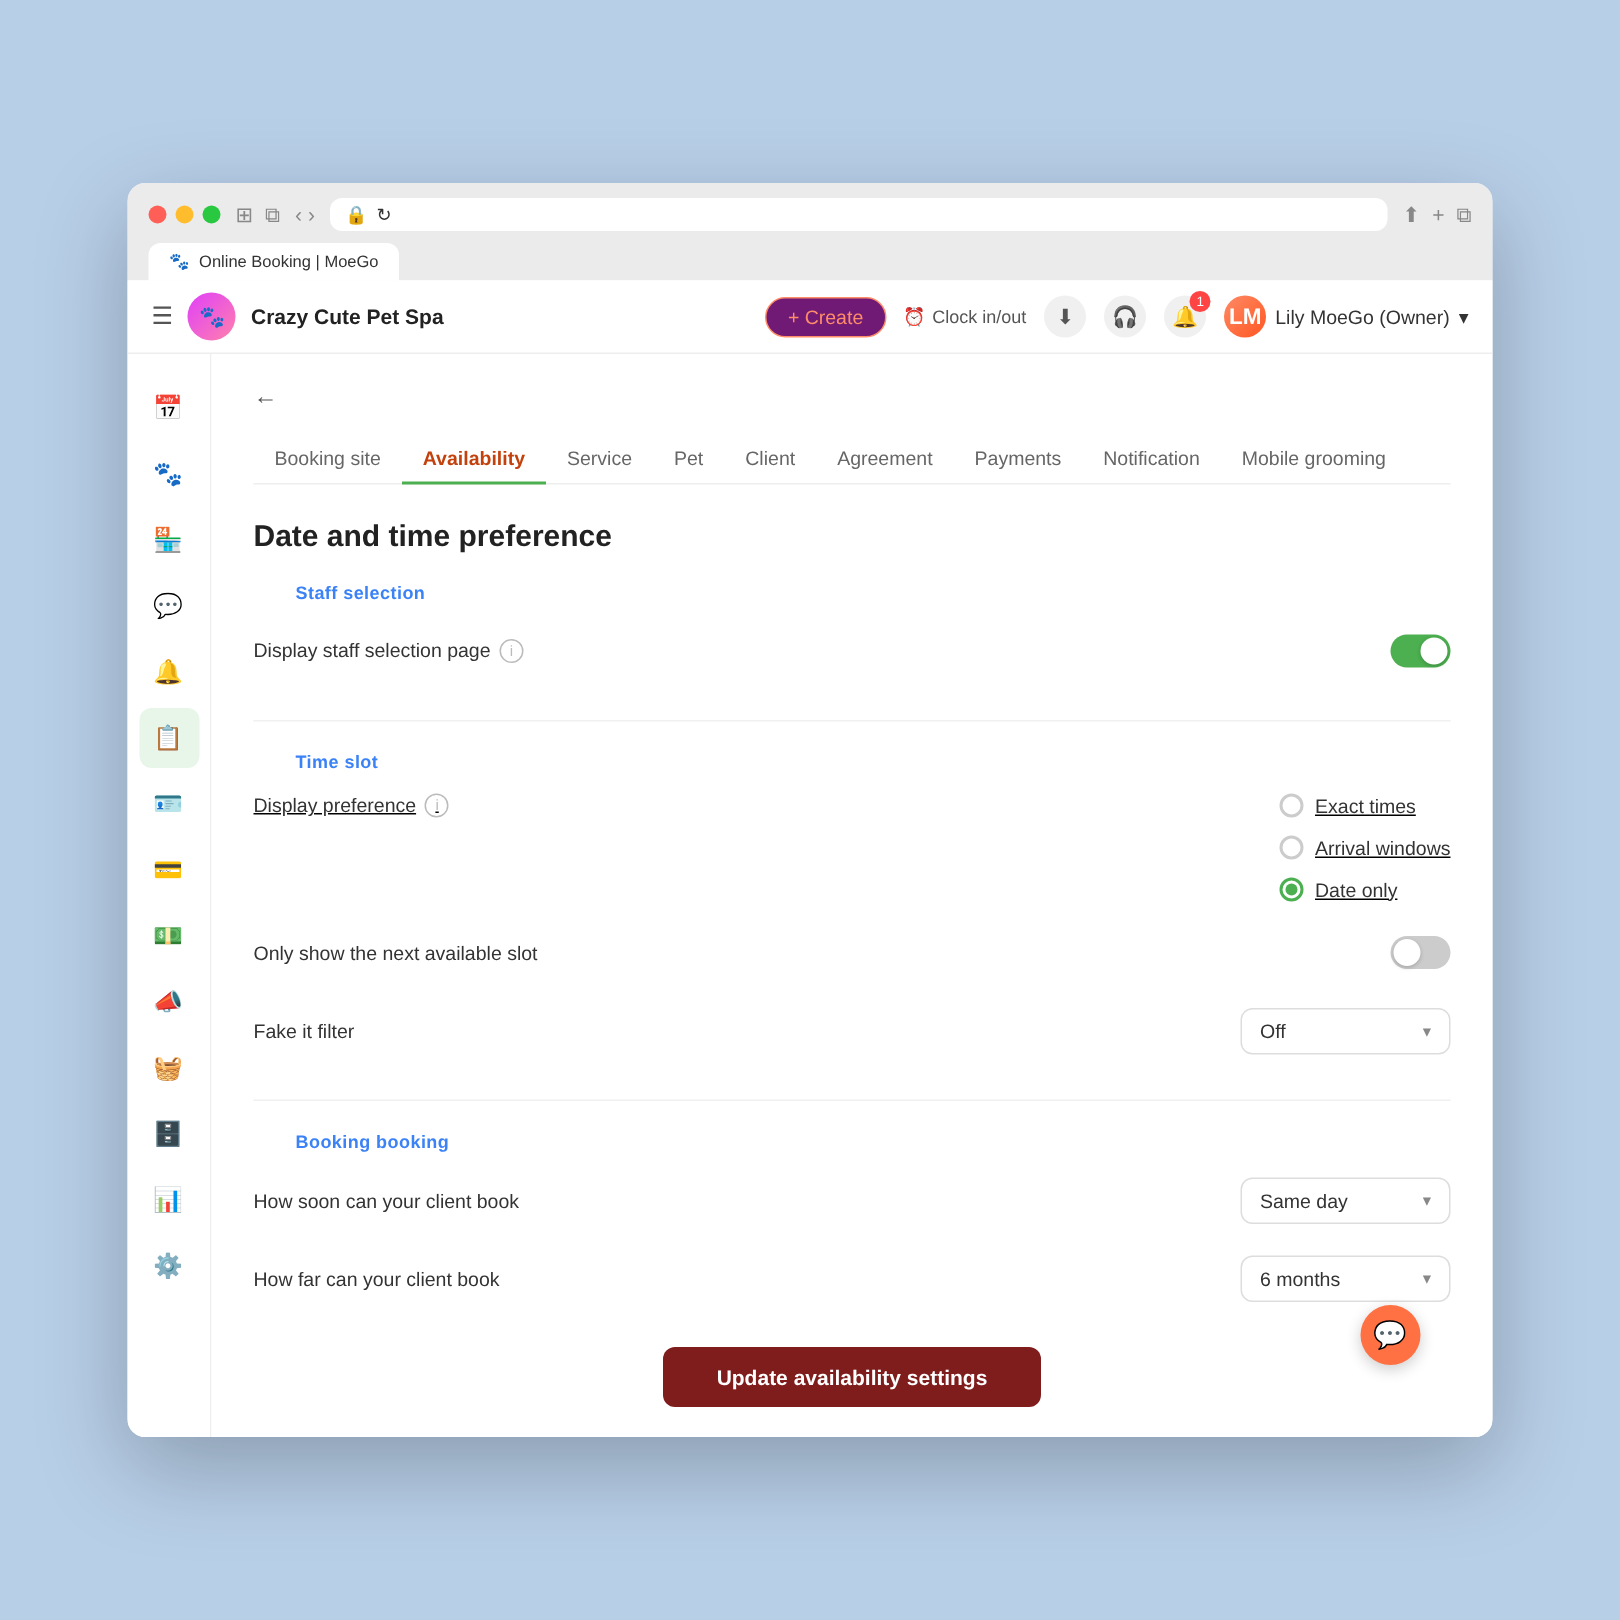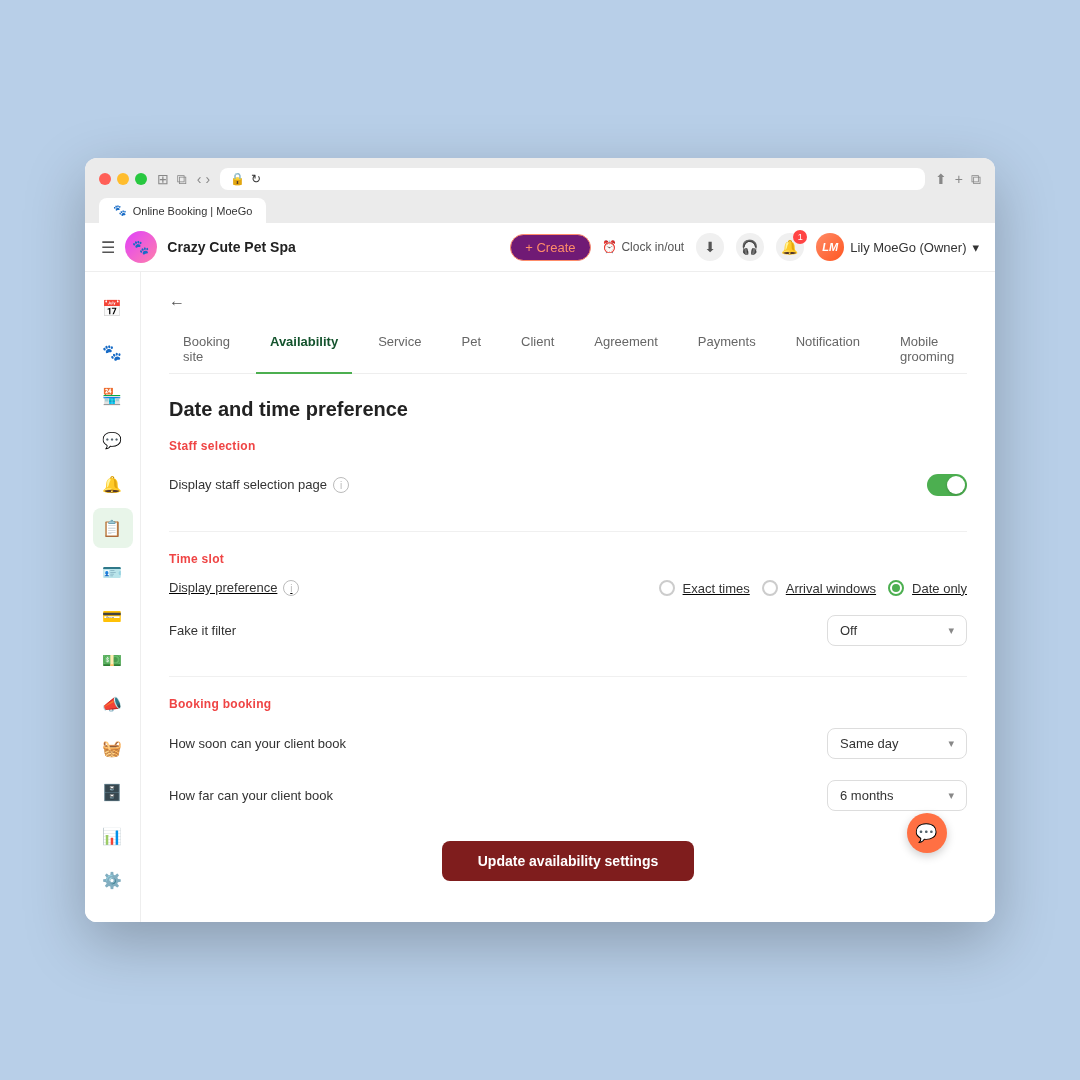--- a/index.html
+++ b/index.html
@@ -200,24 +200,23 @@
       cursor: pointer;
     }
     .user-avatar {
       width: 28px;
       height: 28px;
       border-radius: 50%;
       background: linear-gradient(135deg, #ff8a65, #ff5722);
       display: flex;
       align-items: center;
       justify-content: center;
-      font-size: 11px;
+      font-size: 15px;
       color: white;
       font-weight: bold;
-      font-style: italic;
     }
 
     
     .app-body {
       display: flex;
       min-height: 650px;
     }
 
     
     .sidebar {
@@ -267,56 +266,57 @@
     }
     .page-title {
       font-size: 20px;
       font-weight: 700;
       color: #222;
     }
 
     
     .tabs-bar {
       display: flex;
-      gap: 12px;
+      gap: 0;
       border-bottom: 1px solid #eee;
       margin-bottom: 24px;
     }
     .tab-item {
       padding: 8px 14px;
       font-size: 13px;
       color: #666;
       cursor: pointer;
       border-bottom: 2px solid transparent;
       margin-bottom: -1px;
     }
     .tab-item.active {
-      color: #14532d;
+      color: #c2410c;
       border-bottom: 2px solid #4caf50;
       font-weight: 600;
     }
 
     
     .section-title {
       font-size: 20px;
       font-weight: 700;
       color: #222;
       margin-bottom: 18px;
     }
 
     .setting-group {
       margin-bottom: 28px;
     }
     .setting-group-label {
       font-size: 12px;
       font-weight: 600;
-      color: #ef4444;
+      color: #3b82f6;
       text-transform: none;
       margin-bottom: 14px;
       letter-spacing: 0.3px;
+      margin-left: 28px;
     }
 
     .setting-row {
       display: flex;
       align-items: center;
       justify-content: space-between;
       margin-bottom: 16px;
       min-height: 36px;
     }
     .setting-label {
@@ -356,21 +356,21 @@
       width: 18px;
       height: 18px;
       background: white;
       border-radius: 50%;
       box-shadow: 0 1px 3px rgba(0,0,0,0.2);
     }
 
     
     .radio-group {
       display: flex;
-      flex-direction: row;
+      flex-direction: column;
       gap: 12px;
       align-self: flex-start;
     }
     .radio-row {
       display: flex;
       align-items: center;
       gap: 8px;
       cursor: pointer;
     }
     .radio-btn {
@@ -607,20 +607,28 @@
                 </div>
                 <div class="radio-row">
                   <div class="radio-btn selected">
                     <div class="radio-inner"></div>
                   </div>
                   <span class="radio-label">Date only</span>
                 </div>
               </div>
             </div>
 
+            <div class="setting-row">
+              <div class="setting-label">
+                <span>Only show the next available slot</span>
+              </div>
+              <div class="toggle off">
+                <div class="toggle-thumb"></div>
+              </div>
+            </div>
 
             <div class="setting-row">
               <div class="setting-label">
                 <span>Fake it filter</span>
               </div>
               <div class="dropdown">
                 <span>Off</span>
                 <span class="dropdown-arrow">▾</span>
               </div>
             </div>

